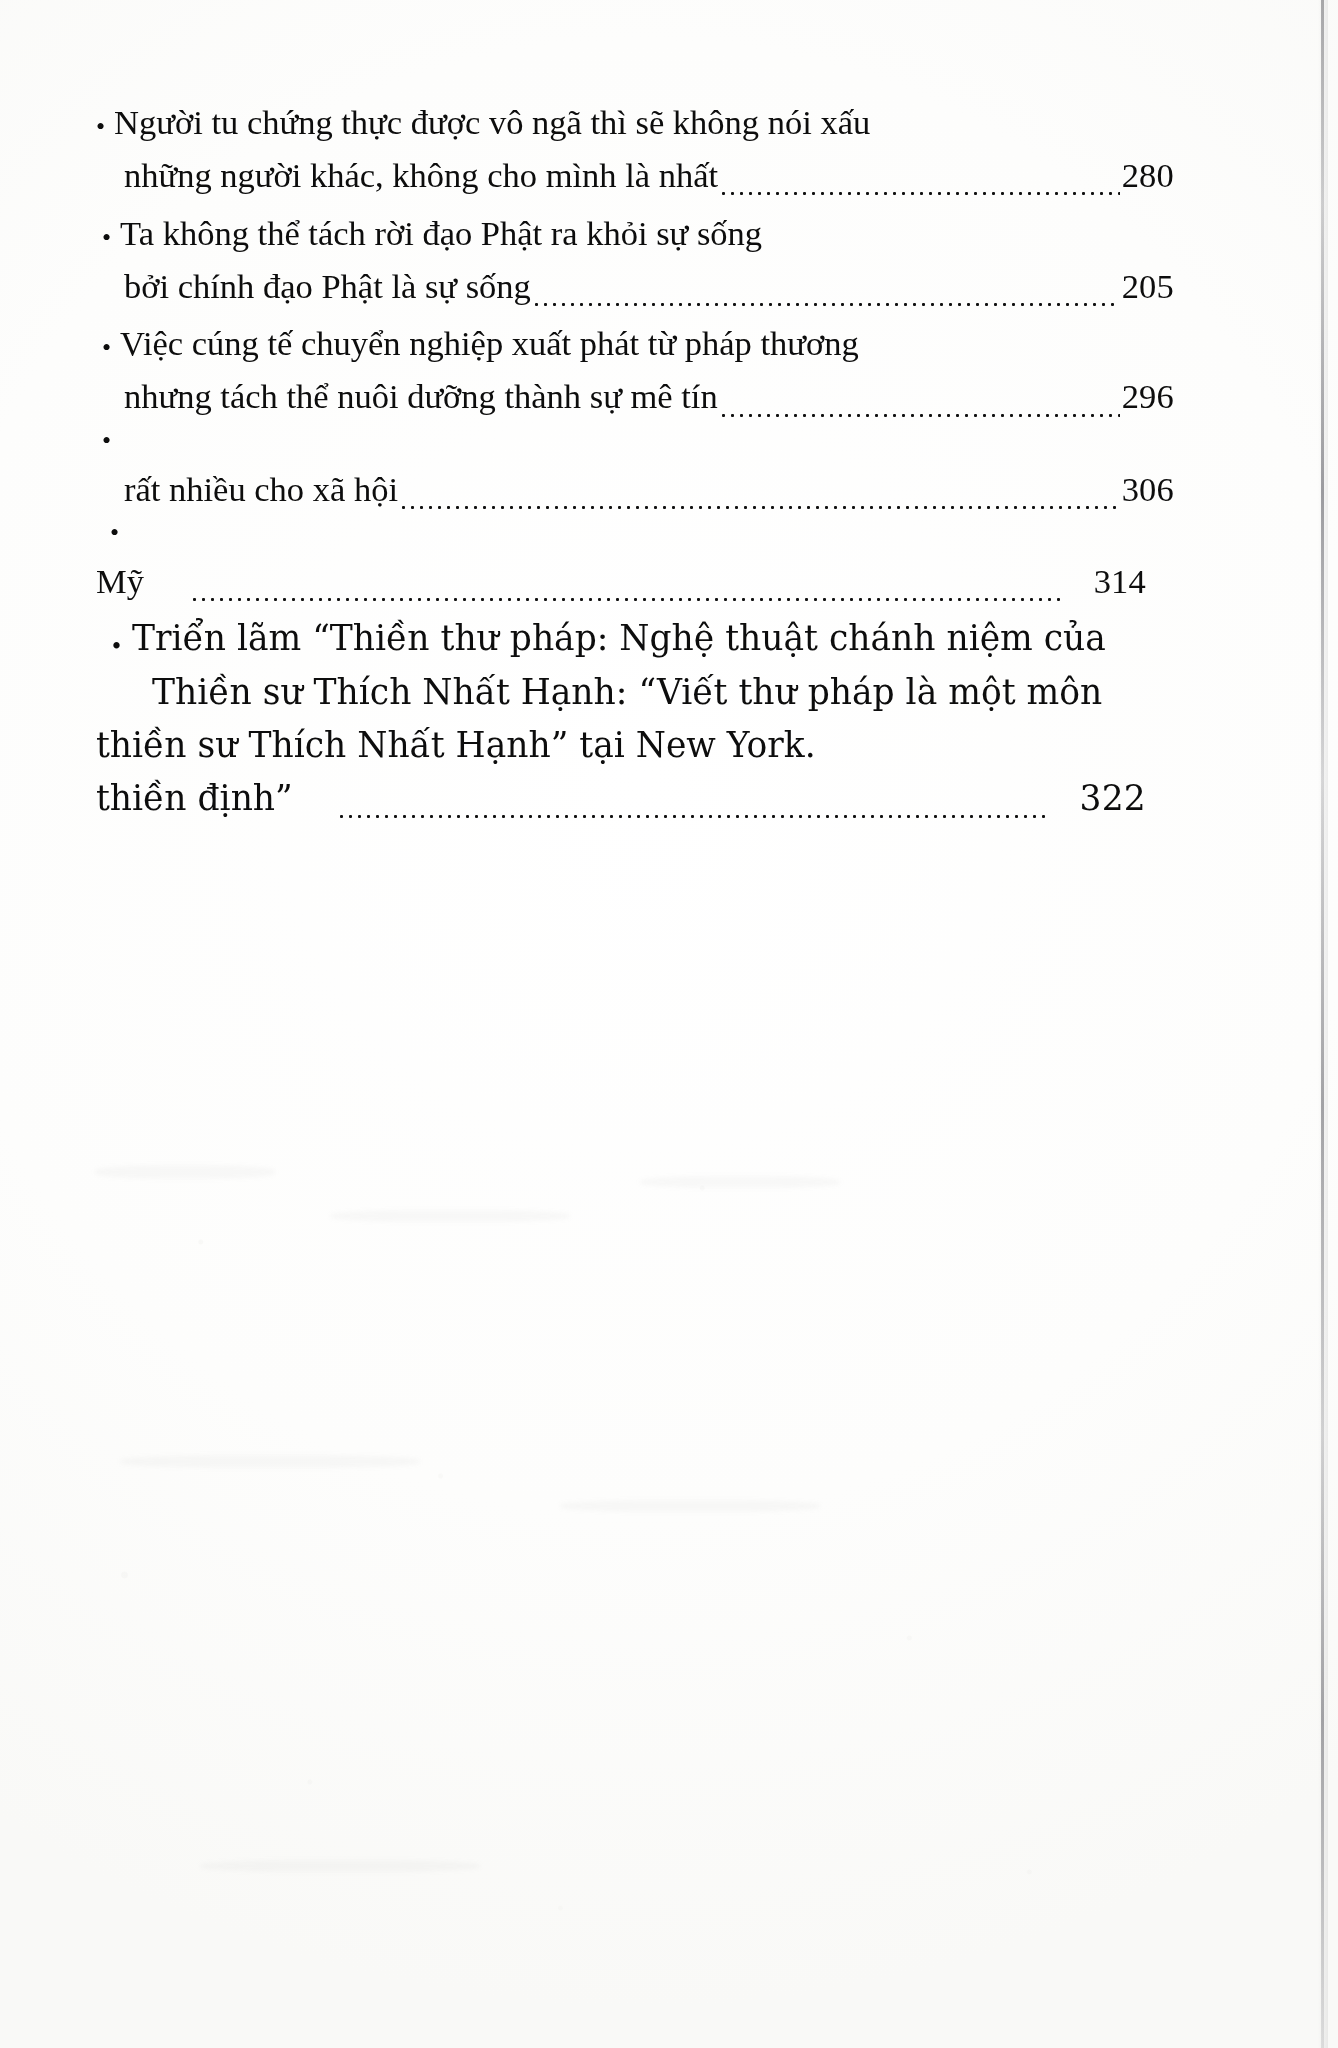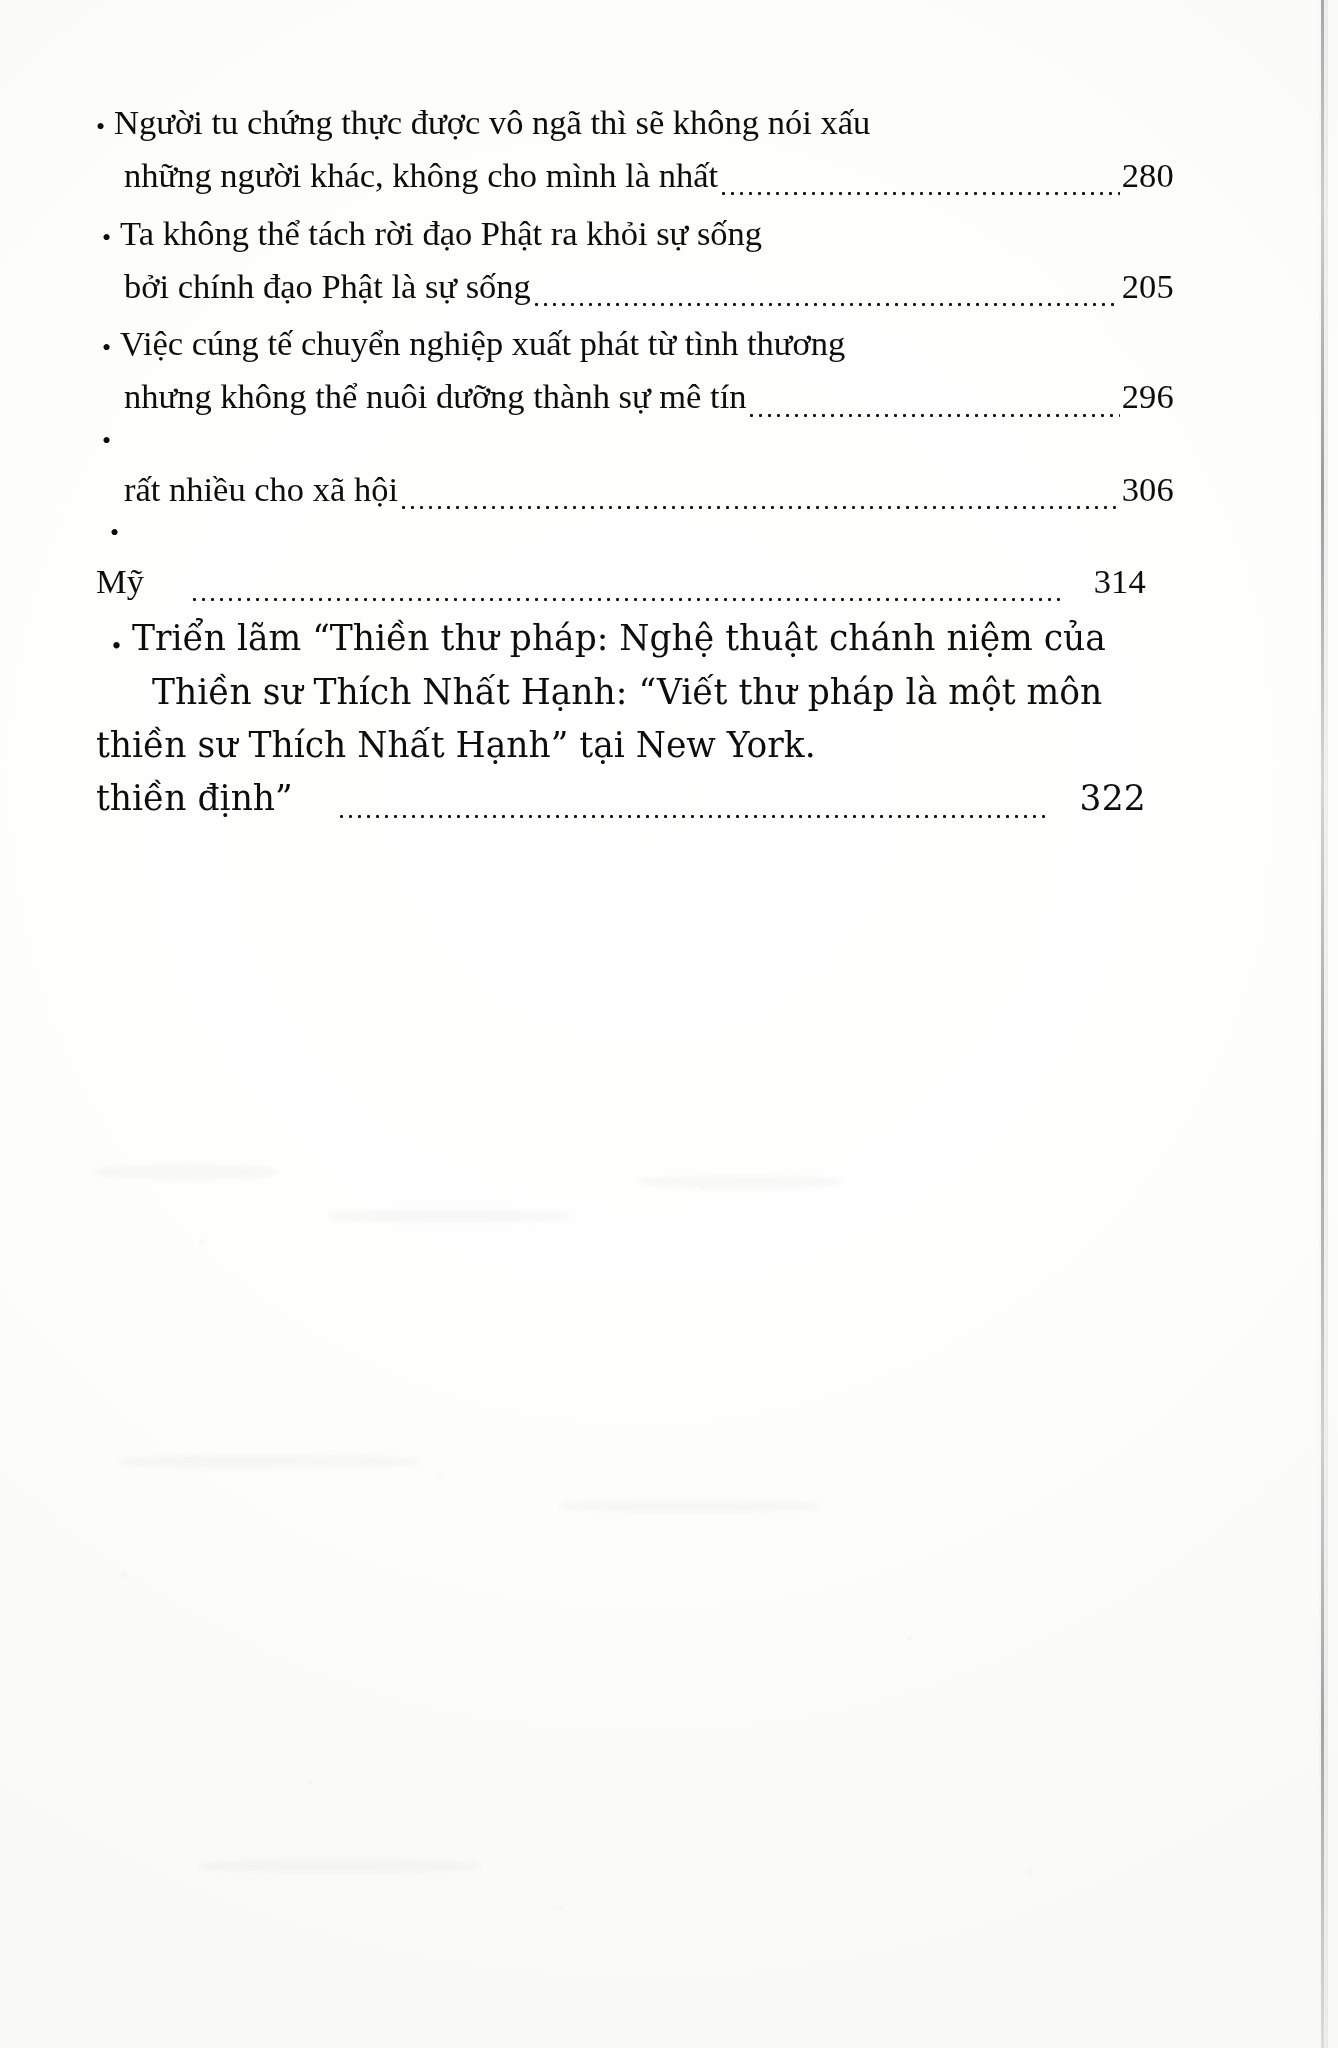--- a/index.html
+++ b/index.html
@@ -196,24 +196,24 @@
     <div class="toc-line cont">
       <span class="text">bởi chính đạo Phật là sự sống</span>
       <span class="leader"></span>
       <span class="pagenum">205</span>
     </div>
   </div>
 
   <div class="toc-entry">
     <div class="toc-line indent-bullet">
       <span class="bullet">•</span>
-      <span class="text">Việc cúng tế chuyển nghiệp xuất phát từ tình thương</span>
-    </div>
-    <div class="toc-line cont">
-      <span class="text">nhưng không thể nuôi dưỡng thành sự mê tín</span>
+      <span class="text">Việc cúng tế chuyển nghiệp xuất phát từ pháp thương</span>
+    </div>
+    <div class="toc-line cont">
+      <span class="text">nhưng tách thể nuôi dưỡng thành sự mê tín</span>
       <span class="leader"></span>
       <span class="pagenum">296</span>
     </div>
   </div>
 
   <div class="toc-entry">
     <div class="toc-line indent-bullet">
       <span class="bullet">•</span>
     </div>
     <div class="toc-line cont">

